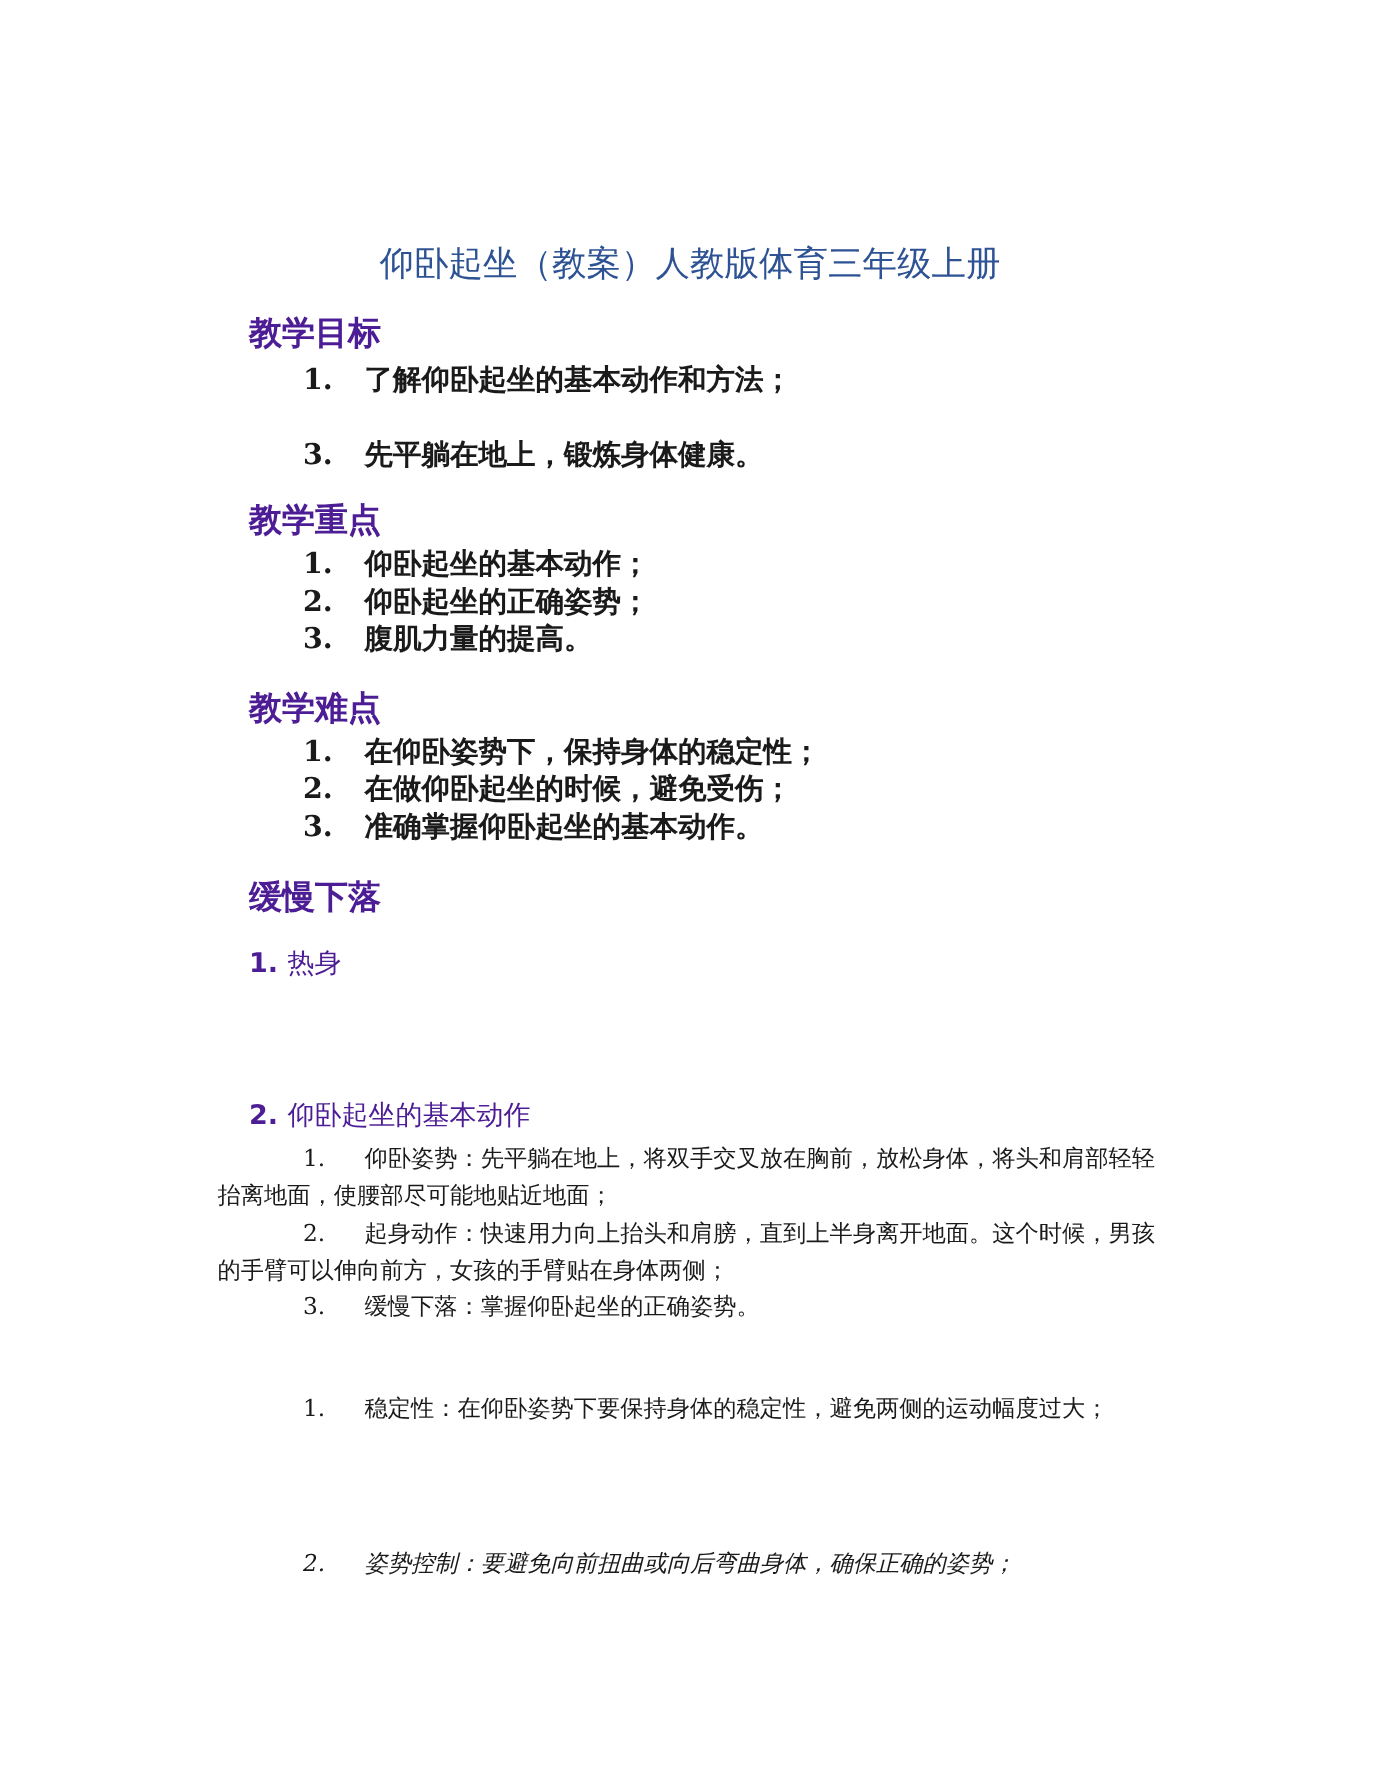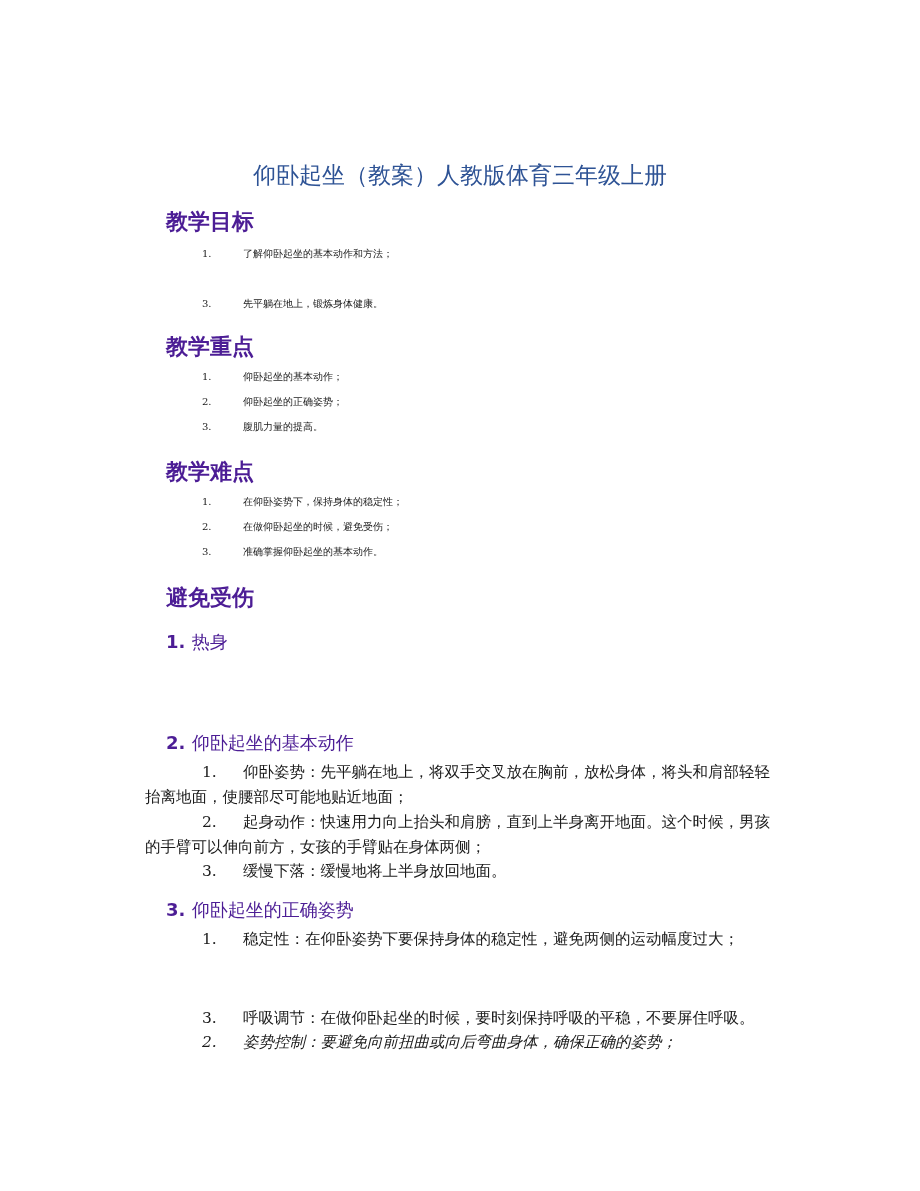--- a/index.html
+++ b/index.html
@@ -7,21 +7,21 @@
       font-family:"DejaVu Serif","Liberation Serif",serif; color:#1a1a1a; }
     .page { position:absolute; left:0; top:0; width:920px; height:960px;margin-top:17px; }
     .title { position:absolute; left:0; top:143px; width:920px; text-align:center;
       font-family:"DejaVu Sans","Liberation Sans",sans-serif; font-size:23px;
       color:#2e5395; letter-spacing:0px; }
     .h1 { position:absolute; left:166px; font-family:"DejaVu Sans","Liberation Sans",sans-serif;
       font-size:22px; color:#4c1d95;font-weight:bold; }
     .h2 { position:absolute; left:166px; font-family:"DejaVu Sans","Liberation Sans",sans-serif;
       font-size:18px; color:#4c1d95; font-weight:bold; }
     .h2 .t { font-weight:normal; }
-    .li { position:absolute; left:202px; font-size:10px; line-height:25px; white-space:nowrap; }
+    .li { position:absolute; left:202px; font-size:19px; line-height:25px; white-space:nowrap;font-weight:bold; }
     .li .n { display:inline-block; width:41px; }
     .para { position:absolute; left:145px; width:640px; font-size:15.5px; line-height:25px; text-indent:23px; }
     .wrap { position:absolute; left:145px; width:640px; font-size:15.5px; line-height:25px; }
     .wrap .n { display:inline-block; width:41px; margin-left:57px; }
   </style>
 </head>
 <body>
 
 <div class="page">
   <div class="title">仰卧起坐（教案）人教版体育三年级上册</div>
@@ -33,26 +33,24 @@
   <div class="h1" style="top:315px;">教学重点</div>
   <div class="li" style="top:347px;"><span class="n">1.</span><span>仰卧起坐的基本动作；</span></div>
   <div class="li" style="top:372px;"><span class="n">2.</span><span>仰卧起坐的正确姿势；</span></div>
   <div class="li" style="top:397px;"><span class="n">3.</span><span>腹肌力量的提高。</span></div>
 
   <div class="h1" style="top:440px;text-align:center;">教学难点</div>
   <div class="li" style="top:472px;"><span class="n">1.</span><span>在仰卧姿势下，保持身体的稳定性；</span></div>
   <div class="li" style="top:497px;"><span class="n">2.</span><span>在做仰卧起坐的时候，避免受伤；</span></div>
   <div class="li" style="top:522px;"><span class="n">3.</span><span>准确掌握仰卧起坐的基本动作。</span></div>
 
-  <div class="h1" style="top:566px;">避免受伤</div>
+  <div class="h1" style="top:566px;">缓慢下落</div>
 
   <div class="h2" style="top:613px;"><span>1.</span> <span class="t">热身</span></div>
 
   <div class="h2" style="top:714px;"><span>2.</span> <span class="t">仰卧起坐的基本动作</span></div>
   <div class="wrap" style="top:743px;"><span class="n">1.</span><span>仰卧姿势：先平躺在地上，将双手交叉放在胸前，放松身体，将头和肩部轻轻抬离地面，使腰部尽可能地贴近地面；</span></div>
   <div class="wrap" style="top:793px;"><span class="n">2.</span><span>起身动作：快速用力向上抬头和肩膀，直到上半身离开地面。这个时候，男孩的手臂可以伸向前方，女孩的手臂贴在身体两侧；</span></div>
-  <div class="wrap" style="top:842px;"><span class="n">3.</span><span>缓慢下落：缓慢地将上半身放回地面。</span></div>
+  <div class="wrap" style="top:842px;"><span class="n">3.</span><span>缓慢下落：掌握仰卧起坐的正确姿势。</span></div>
 
-  <div class="h2" style="top:881px;"><span>3.</span> <span class="t">仰卧起坐的正确姿势</span></div>
   <div class="wrap" style="top:910px;"><span class="n">1.</span><span>稳定性：在仰卧姿势下要保持身体的稳定性，避免两侧的运动幅度过大；</span></div>
   <div class="wrap" style="top:1013px;font-style:italic;"><span class="n">2.</span><span>姿势控制：要避免向前扭曲或向后弯曲身体，确保正确的姿势；</span></div>
-  <div class="wrap" style="top:989px;"><span class="n">3.</span><span>呼吸调节：在做仰卧起坐的时候，要时刻保持呼吸的平稳，不要屏住呼吸。</span></div>
 </div>
 
 </body></html>

